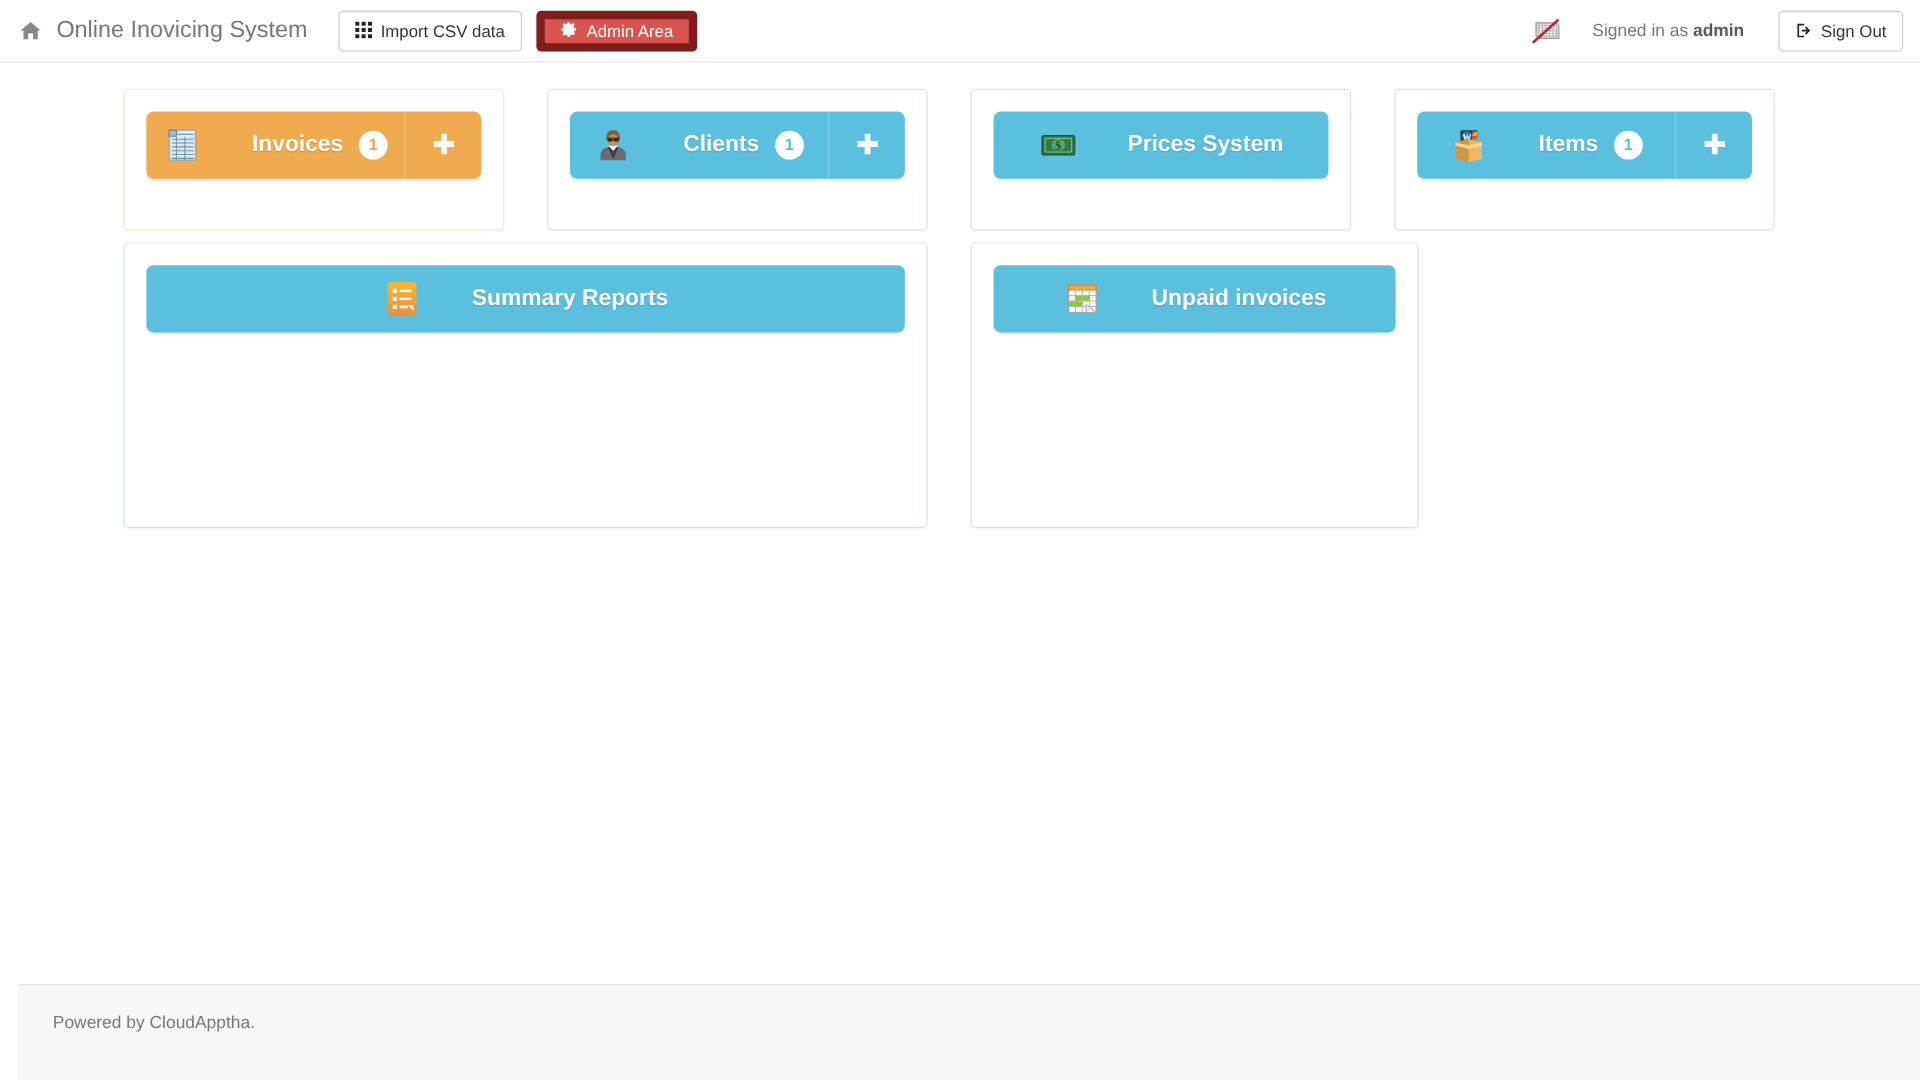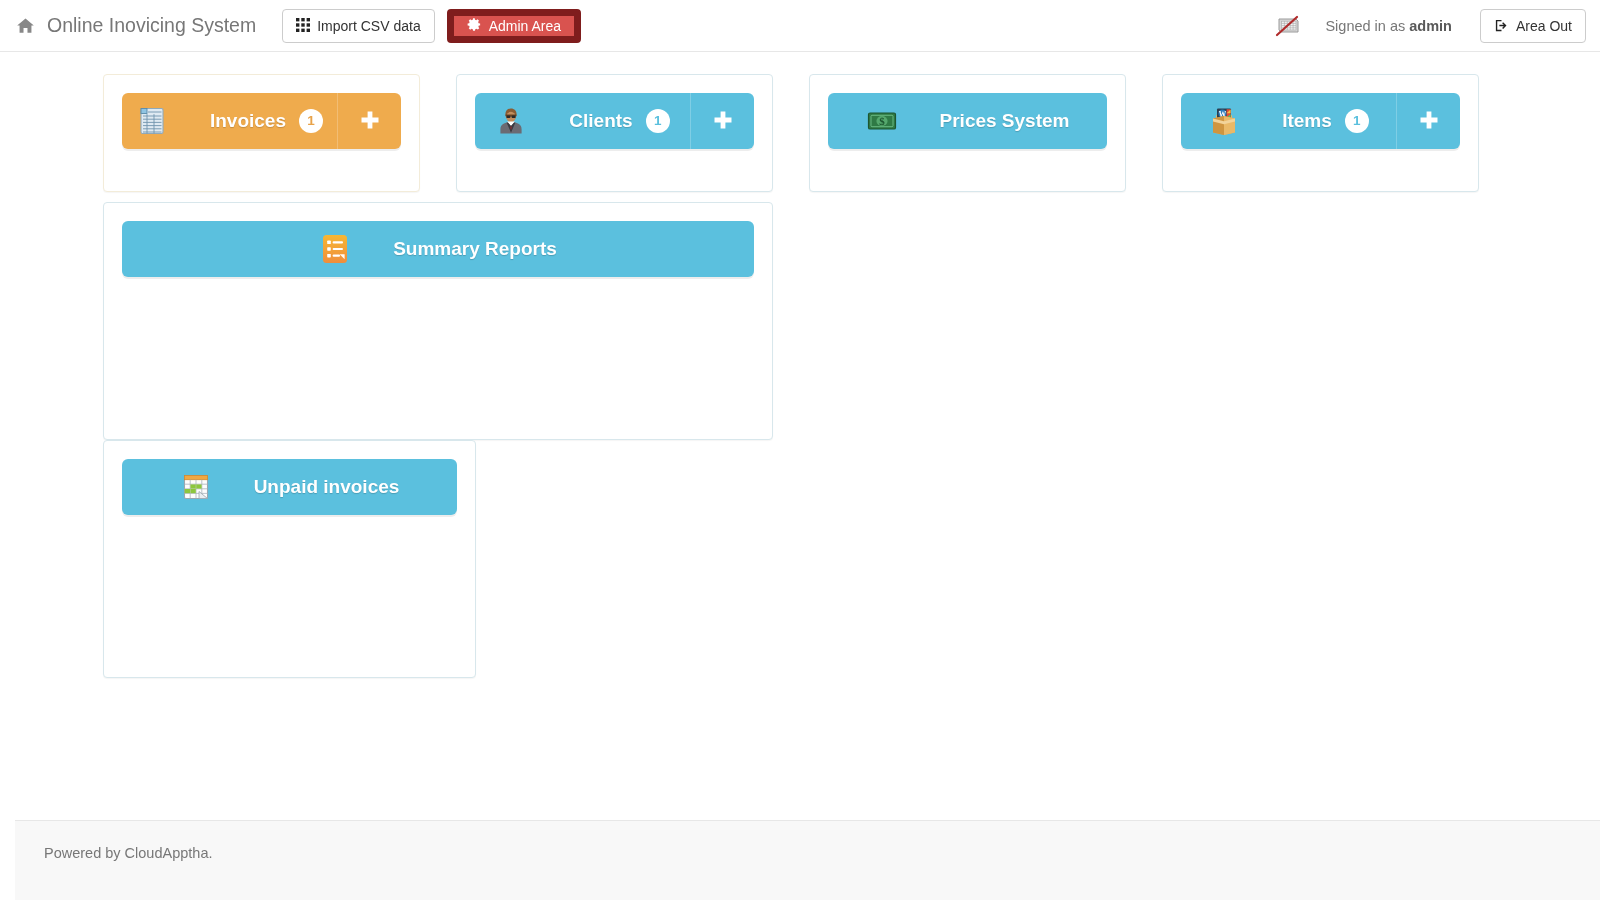--- a/index.html
+++ b/index.html
@@ -85,21 +85,21 @@
   
   .content {
     padding: 22px 0 0 0;
     background: #ffffff;
     height: 768px;
   }
   .row1, .row2 {
     display: flex;
     padding: 0 85px 0 85px;
   }
-  .row2 { margin-top: 10px; flex-direction: column; }
+  .row2 { margin-top: 10px; }
 
   .panel {
     background: #ffffff;
     border: 1px solid #d8e7ec;
     border-radius: 4px;
     box-shadow: 0 1px 1px rgba(0,0,0,.04);
     margin: 0 18px;
     padding: 18px 18px;
   }
   .panel.warm { border-color: #f3ecd9; }
@@ -255,21 +255,21 @@
 
     <span class="signed-in"><span>Signed in as</span> <b>admin</b></span>
 
     <a class="btn btn-default" href="#">
       <span>
         <svg width="15" height="15" viewBox="0 0 24 24" xmlns="http://www.w3.org/2000/svg">
           <path fill="#222222" d="M3 3h9v2.2H5.2v13.6H12V21H3z"></path>
           <path fill="#222222" d="M14.6 6.6 13 8.2l2.6 2.6H8.6v2.4h7l-2.6 2.6 1.6 1.6 5.4-5.4z"></path>
         </svg>
       </span>
-      <span>Area Out</span>
+      <span>Sign Out</span>
     </a>
 
   </div>
 </div>
 
 <div class="content">
 
   <div class="row1">
 
     <div class="panel warm w-quarter">

